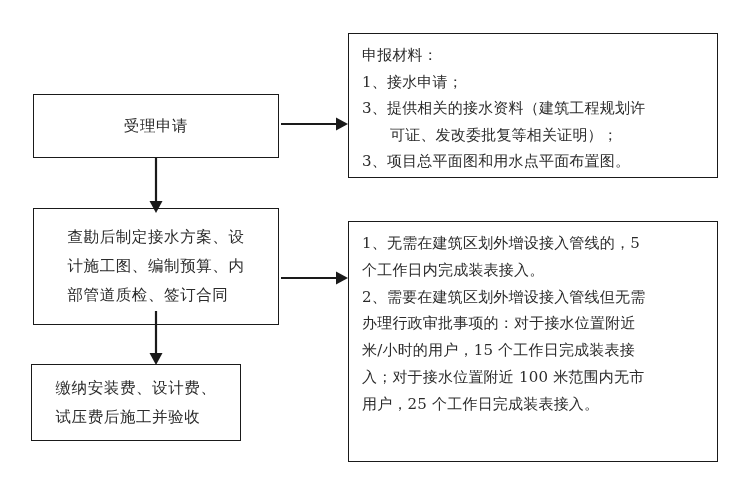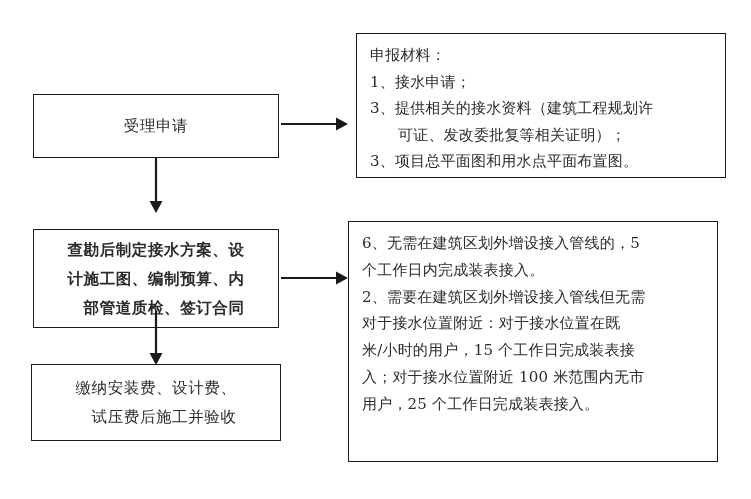--- a/index.html
+++ b/index.html
@@ -19,21 +19,21 @@
     position: absolute;
     box-sizing: border-box;
     border: 1px solid #1a1a1a;
     background: #ffffff;
     color: #2b2b2b;
   }
   .box-center {
     display: flex;
     align-items: center;
     justify-content: center;
-    text-align: right;
+    text-align: left;
   }
   .box-center .txt {
     display: block;
     font-size: 15.5px;
     line-height: 29px;
     letter-spacing: 0.6px;
     white-space: pre-line;
     padding: 0 8px;
   }
   .note {
@@ -48,23 +48,23 @@
   }
   .note .line.indent {
     text-indent: 28px;
   }
   .note-flow .line {
     line-height: 26.8px;
   }
 
   
   #box-accept      { left: 33px;  top: 94px;  width: 246px; height: 64px; }
-  #box-plan        { left: 33px;  top: 229px; width: 246px; height: 99px; font-weight: bold; }
-  #box-pay         { left: 31px;  top: 364px; width: 250px; height: 77px; }
-  #box-materials   { left: 348px; top: 33px;  width: 370px; height: 145px; margin-left: 8px; }
+  #box-plan        { left: 33px;  top: 208px; width: 246px; height: 117px; }
+  #box-pay         { left: 31px;  top: 364px; width: 210px; height: 77px; }
+  #box-materials   { left: 348px; top: 33px;  width: 370px; height: 145px; }
   #box-timeline    { left: 348px; top: 221px; width: 370px; height: 241px; }
 
   
   .arrow {
     position: absolute;
   }
   .arrow svg { display: block; overflow: visible; }
 </style>
 </head>
 <body>
@@ -88,24 +88,24 @@
 
   <div class="box note" id="box-materials">
     <div class="line">申报材料：</div>
     <div class="line">1、接水申请；</div>
     <div class="line">3、提供相关的接水资料（建筑工程规划许</div>
     <div class="line indent">可证、发改委批复等相关证明）；</div>
     <div class="line">3、项目总平面图和用水点平面布置图。</div>
   </div>
 
   <div class="box note note-flow" id="box-timeline">
-    <div class="line">6、无需在建筑区划外增设接入管线的，5</div>
+    <div class="line">1、无需在建筑区划外增设接入管线的，5</div>
     <div class="line">个工作日内完成装表接入。</div>
     <div class="line">2、需要在建筑区划外增设接入管线但无需</div>
-    <div class="line">对于接水位置附近：对于接水位置在既</div>
+    <div class="line">办理行政审批事项的：对于接水位置附近</div>
     <div class="line">米/小时的用户，15 个工作日完成装表接</div>
     <div class="line">入；对于接水位置附近 100 米范围内无市</div>
     <div class="line">用户，25 个工作日完成装表接入。</div>
   </div>
 
   <div class="arrow" style="left:281px; top:114px; width:68px; height:20px;">
     <svg width="68" height="20" viewBox="0 0 68 20">
       <line x1="0" y1="10" x2="55" y2="10" stroke="#1a1a1a" stroke-width="2.2"></line>
       <polygon points="55,3.5 67,10 55,16.5" fill="#1a1a1a"></polygon>
     </svg>

